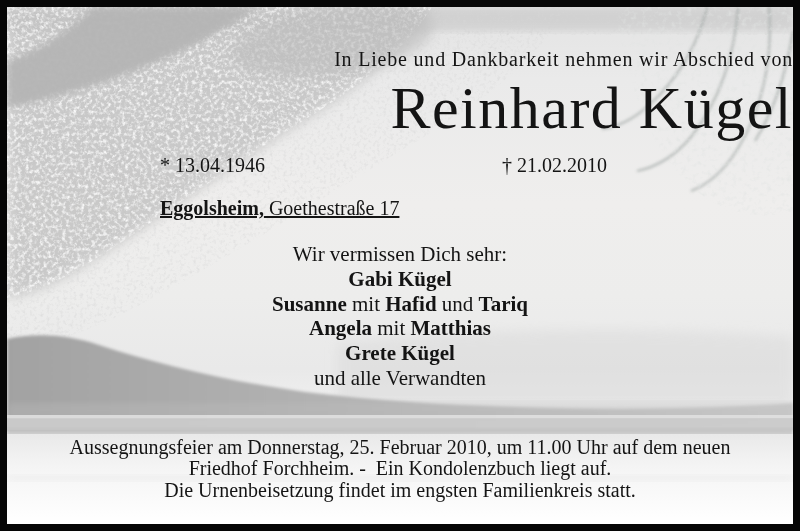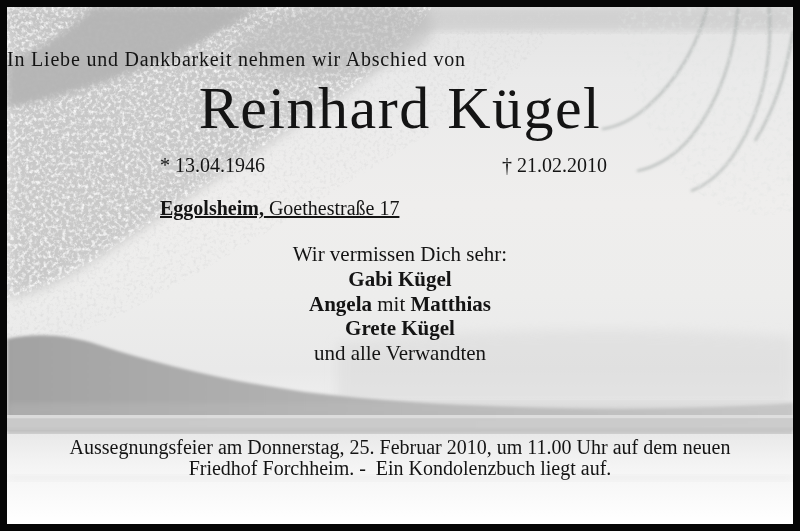--- a/index.html
+++ b/index.html
@@ -8,22 +8,22 @@
     width:800px;height:531px;
     box-sizing:border-box;
     border:7px solid #060606;
     overflow:hidden;
     font-family:"Liberation Serif","DejaVu Serif",serif;
     color:#141414;
     background:linear-gradient(180deg,#e3e3e3 0%,#eaeaea 14%,#efeeed 38%,#ededec 56%,#e9e9e9 70%,#f3f3f3 82%,#ffffff 100%);
   }
   .bg{position:absolute;top:0;left:0;width:786px;height:517px;}
   .layer{position:absolute;left:0;width:100%;text-align:right;}
-  .intro{top:40px;text-align:left;font-size:20px;letter-spacing:0.8px;line-height:24px;}
-  .name{top:69px;text-align:center;font-size:60px;font-weight:normal;letter-spacing:1.5px;line-height:64px;margin:0;}
+  .intro{top:40px;text-align:right;font-size:20px;letter-spacing:0.8px;line-height:24px;}
+  .name{top:69px;font-size:60px;font-weight:normal;letter-spacing:1.5px;line-height:64px;margin:0;}
   .dates{top:146px;height:24px;font-size:20px;line-height:24px;}
   .birth{position:absolute;left:153px;}
   .death{position:absolute;left:495px;}
   .address{top:189px;left:153px;width:auto;font-size:20px;line-height:24px;text-decoration:underline;}
   .mourn{top:235px;text-align:center;font-size:21px;line-height:24.8px;}
   .announce{top:430px;text-align:center;font-size:20px;line-height:21.4px;}
   b{font-weight:bold;}
 </style>
 </head>
 <body>
@@ -110,23 +110,25 @@
     <span class="death">† 21.02.2010</span>
   </div>
 
   <div class="layer address">
     <b>Eggolsheim,</b><span> Goethestraße 17</span>
   </div>
 
   <div class="layer mourn">
     <div>Wir vermissen Dich sehr:</div>
     <div><b>Gabi Kügel</b></div>
+    <div><b>Susanne</b><span> mit </span><b>Hafid</b><span> und </span><b>Tariq</b></div>
     <div><b>Angela</b><span> mit </span><b>Matthias</b></div>
     <div><b>Grete Kügel</b></div>
     <div><span>und alle Verwandten</span></div>
   </div>
 
   <div class="layer announce">
     <div>Aussegnungsfeier am Donnerstag, 25. Februar 2010, um 11.00 Uhr auf dem neuen</div>
     <div>Friedhof Forchheim. - &nbsp;Ein Kondolenzbuch liegt auf.</div>
+    <div>Die Urnenbeisetzung findet im engsten Familienkreis statt.</div>
   </div>
 
 </div>
 
 </body></html>

